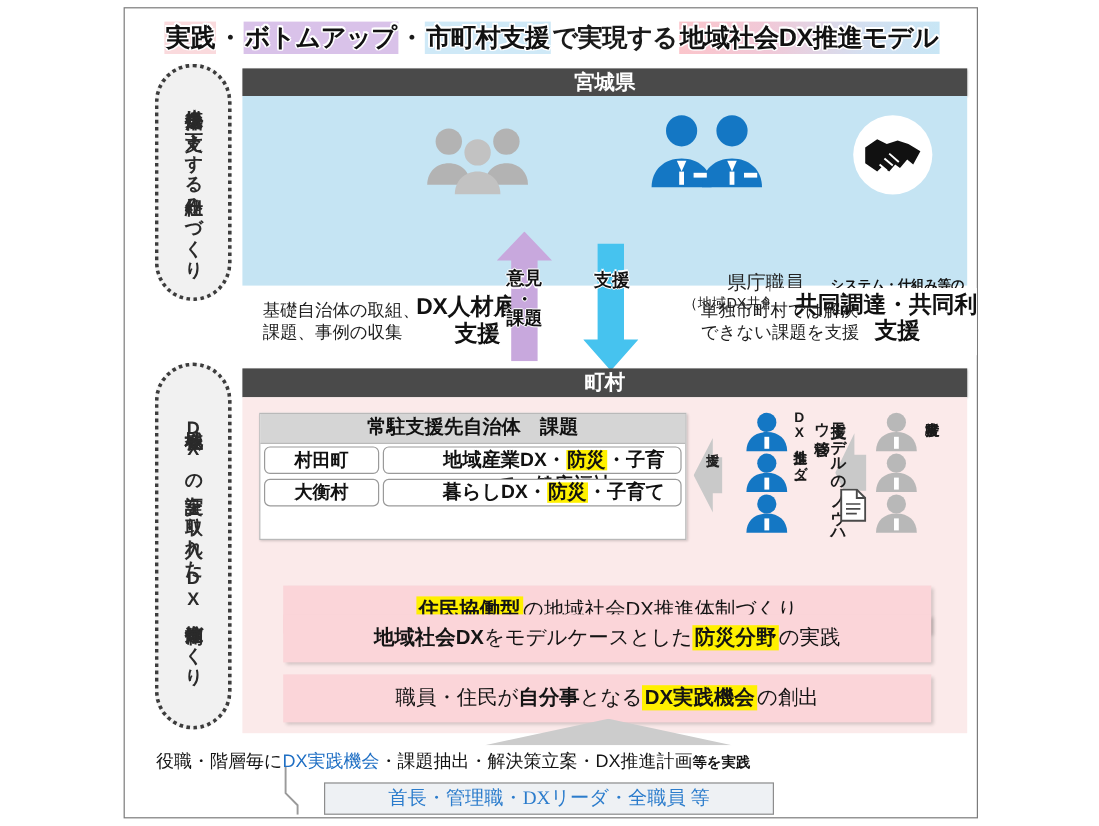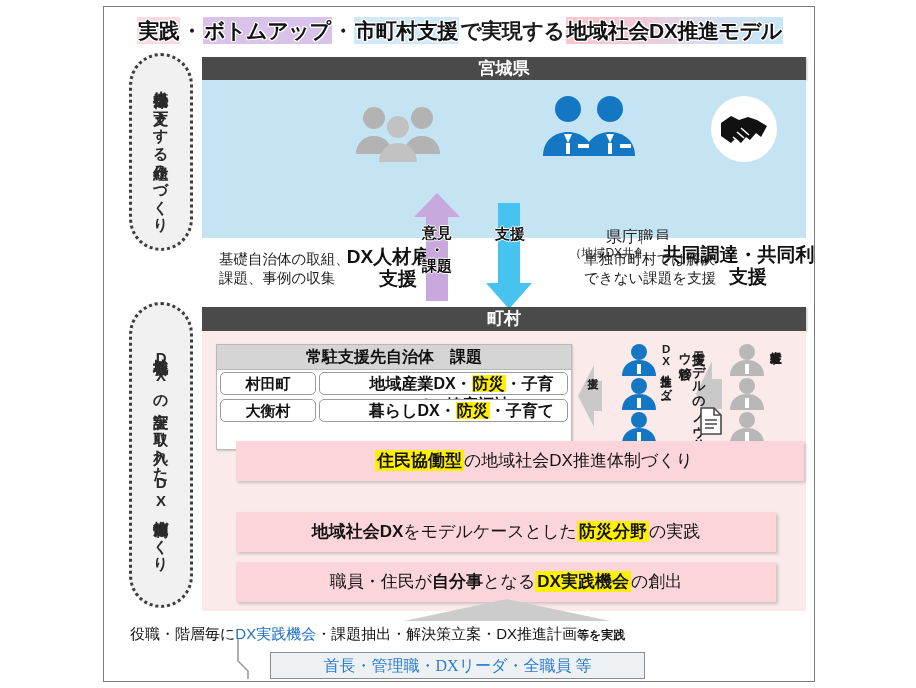--- a/index.html
+++ b/index.html
@@ -172,21 +172,21 @@
 
   
   .pbox{
     position:absolute;left:132px;width:540px;height:40px;
     background:#fbd5d9;
     box-shadow:2px 2px 3px rgba(0,0,0,.18);
     text-align:center;
     font-size:17px;color:#141414;
     line-height:40px;white-space:nowrap;
   }
-  #pbox1{top:434px;padding-left:28px;}
+  #pbox1{top:481px;}
   #pbox2{top:505px;}
   #pbox3{top:555px;}
   .pbox b{font-weight:bold;}
   .pbox .yh{background:#fff000;font-weight:bold;padding:1px 2px;}
 
   .wide-arrow{position:absolute;left:300px;top:592px;width:206px;height:22px;}
 
   
   #bottom-line{
     position:absolute;left:26px;top:618px;width:660px;
@@ -254,20 +254,21 @@
     <div class="lbl-white" id="box-jinzai">
       <span style="white-space:pre-line;">DX人材雇用
 支援</span>
     </div>
 
     <div id="lbl-shokuin">
       <span class="n1">県庁職員</span>
       <span class="n2">（地域DX共創リーダー）</span>
     </div>
 
+    <div id="lbl-system">システム・仕組み等の</div>
     <div class="lbl-white" id="box-kyodo">
       <span style="white-space:pre-line;">共同調達・共同利用
 支援</span>
     </div>
   </div>
 
   <svg class="arrow-up-purple" viewBox="0 0 46 108">
     <path d="M23 0 L46 24 L34 24 L34 108 L12 108 L12 24 L0 24 Z" fill="#c8a8dd"></path>
   </svg>
   <svg class="arrow-down-blue" viewBox="0 0 46 106">

